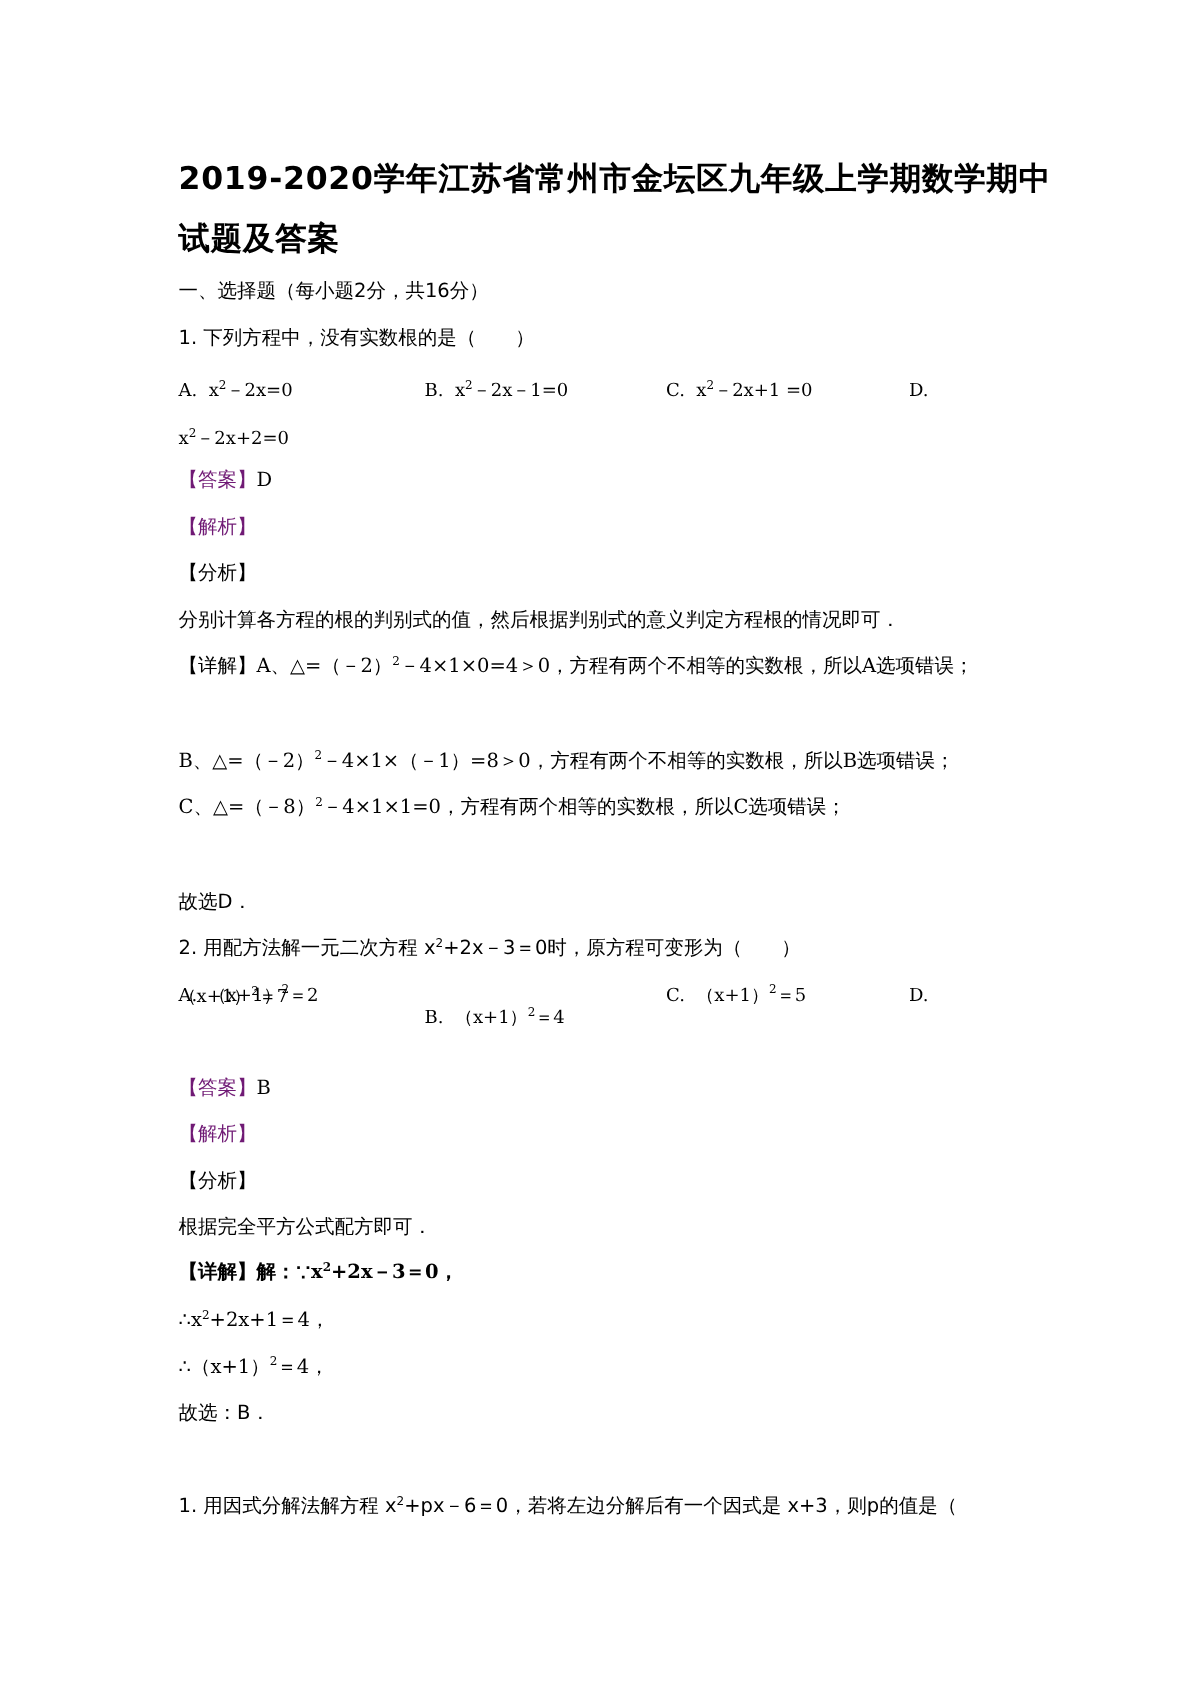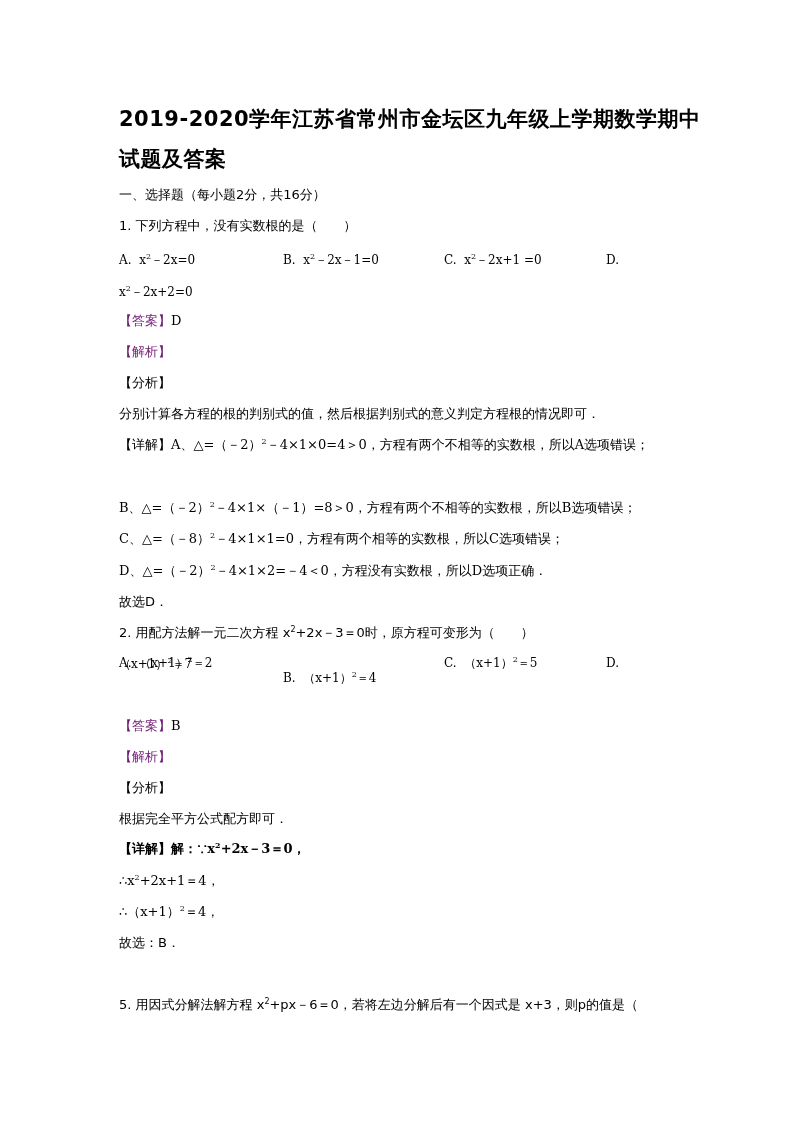--- a/index.html
+++ b/index.html
@@ -48,23 +48,20 @@
   <div class="line sc" style="top:406px;">分别计算各方程的根的判别式的值，然后根据判别式的意义判定方程根的情况即可．</div>
   <div class="line" style="top:437px;">
     <span class="sc">【详解】</span><span>A、△=（－2）</span><sup>2</sup><span>－4×1×0=4＞0，方程有两个不相等的实数根，所以A选项错误；</span>
   </div>
   <div class="line" style="top:500px;">
     <span>B、△=（－2）</span><sup>2</sup><span>－4×1×（－1）=8＞0，方程有两个不相等的实数根，所以B选项错误；</span>
   </div>
   <div class="line" style="top:531px;">
     <span>C、△=（－8）</span><sup>2</sup><span>－4×1×1=0，方程有两个相等的实数根，所以C选项错误；</span>
   </div>
-  <div class="line" style="top:563px;">
-    <span>D、△=（－2）</span><sup>2</sup><span>－4×1×2=－4＜0，方程没有实数根，所以D选项正确．</span>
-  </div>
   <div class="line sc" style="top:594px;">故选D．</div>
 
   <div class="line sc" style="top:625px;">
     <span>2. 用配方法解一元二次方程 x</span><sup>2</sup><span>+2x－3＝0时，原方程可变形为（　　）</span>
   </div>
 
   <div class="opt" style="left:119px; top:655px;">
     <span>A.</span>&nbsp; <span>（x+1）</span><sup>2</sup><span>＝2</span>
   </div>
   <div class="opt" style="left:283px; top:670px;">
@@ -89,16 +86,16 @@
   </div>
   <div class="line" style="top:873px;">
     <span>∴x</span><sup>2</sup><span>+2x+1＝4，</span>
   </div>
   <div class="line" style="top:904px;">
     <span>∴（x+1）</span><sup>2</sup><span>＝4，</span>
   </div>
   <div class="line sc" style="top:935px;">故选：B．</div>
 
   <div class="line sc" style="top:997px;">
-    <span>5. 用因式分解法解方程 x</span><sup>2</sup><span>+px－6＝0，若将左边分解后有一个因式是 x+3，则p的值是（</span>
+    <span>1. 用因式分解法解方程 x</span><sup>2</sup><span>+px－6＝0，若将左边分解后有一个因式是 x+3，则p的值是（</span>
   </div>
 
 </div>
 
 </body></html>

